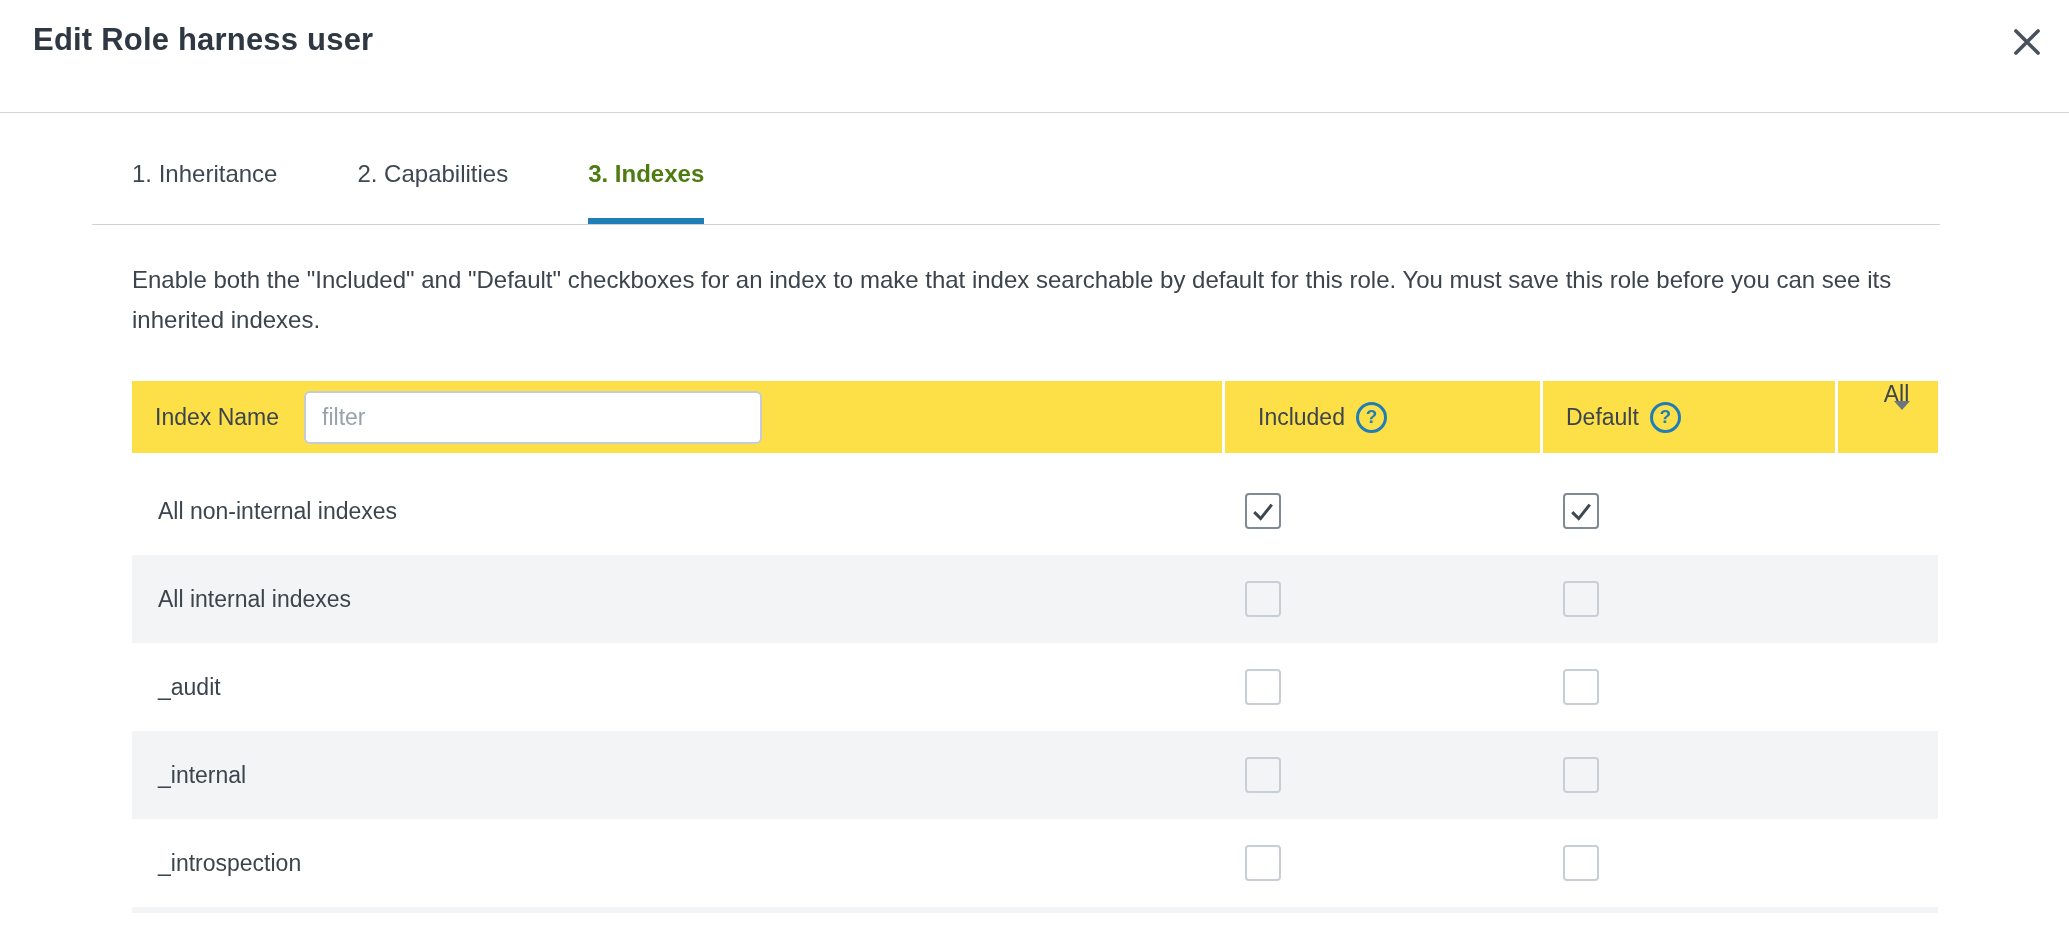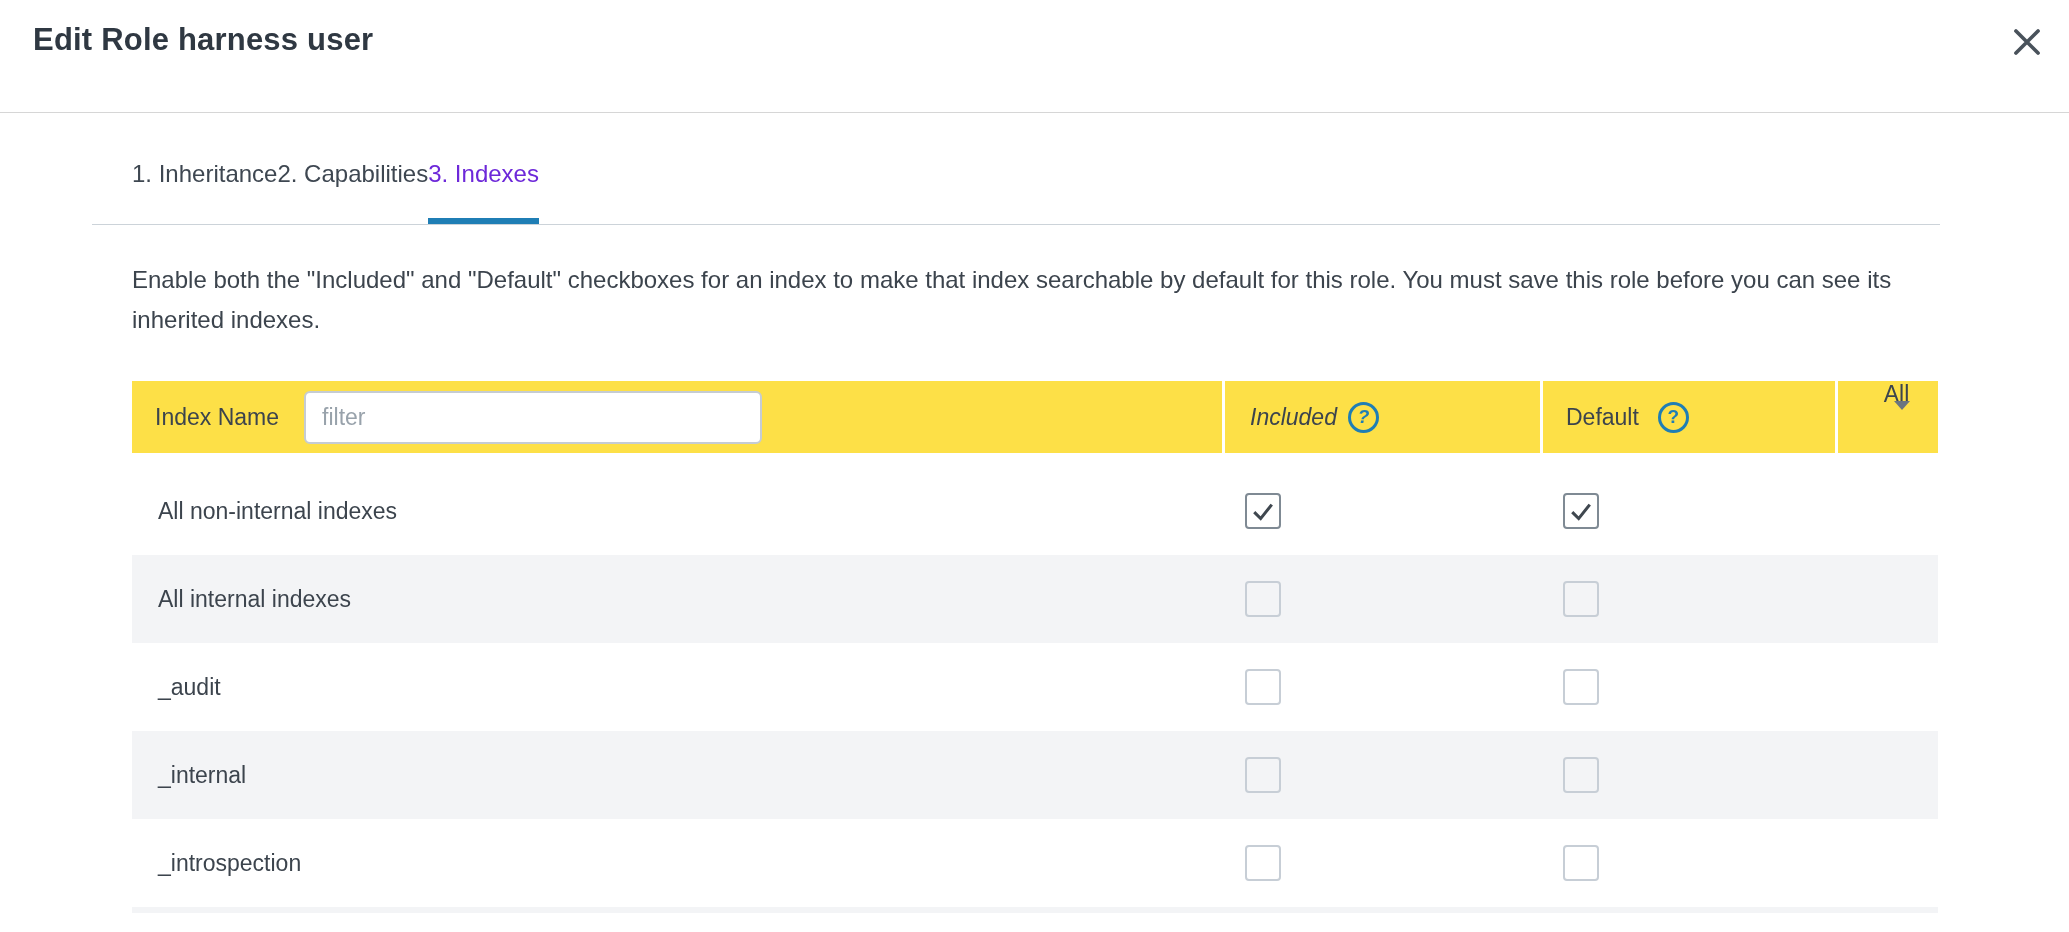--- a/index.html
+++ b/index.html
@@ -21,49 +21,49 @@
     position: absolute; right: 22px; top: 22px;
     width: 40px; height: 40px; display: flex; align-items: center; justify-content: center;
     cursor: pointer;
   }
   .close-btn svg { width: 34px; height: 34px; }
 
   
   .tabbar {
     margin: 0 129px 0 92px;
     padding: 47px 0 0 40px;
-    display: flex; 
+    display: flex; gap: 80px;
     border-bottom: 1px solid #ccd3d9;
     align-items: center;
   }
   .tab {
     font-size: 24px; color: #3e4751; padding-bottom: 30px;
     border-bottom: 6px solid transparent; cursor: pointer; white-space: nowrap;
   }
-  .tab.active { border-bottom-color: #1f7eb5; color: #6d28d9; }
+  .tab.active { border-bottom-color: #1f7eb5; color: #4d7c0f; font-weight: bold; }
 
   
   .description {
     margin: 35px 129px 0 132px;
     max-width: 1760px;
     font-size: 24px; line-height: 40px; color: #3c444d;
   }
 
   
   .index-table { margin: 41px 129px 0 132px; width: 1806px; }
 
   .thead { display: flex; gap: 3px; height: 86px; }
   .thead .hcell {
     background: #fde047; height: 72px;
     display: flex; align-items: center;
     font-size: 23px; color: #3c444d;
   }
   .hcell.h-name { width: 1090px; padding-left: 23px; }
-  .hcell.h-inc  { width: 315px;  padding-left: 25px; font-style: italic; }
-  .hcell.h-def  { width: 292px;  padding-left: 23px; gap: 8px; }
+  .hcell.h-inc  { width: 315px;  padding-left: 33px; }
+  .hcell.h-def  { width: 292px;  padding-left: 23px; }
   .hcell.h-all  { width: 100px;  padding-left: 17px; cursor: pointer; flex-direction: column; }
 
   .filter-input {
     margin-left: 25px; width: 458px; height: 53px;
     border: 2px solid #c5ccd3; border-radius: 6px; background: #ffffff;
     font-family: "Liberation Sans", sans-serif;
     font-size: 23px; color: #3c444d; padding: 8px 16px; outline: none;
   }
   .filter-input::placeholder { color: #98a2ab; }
 

